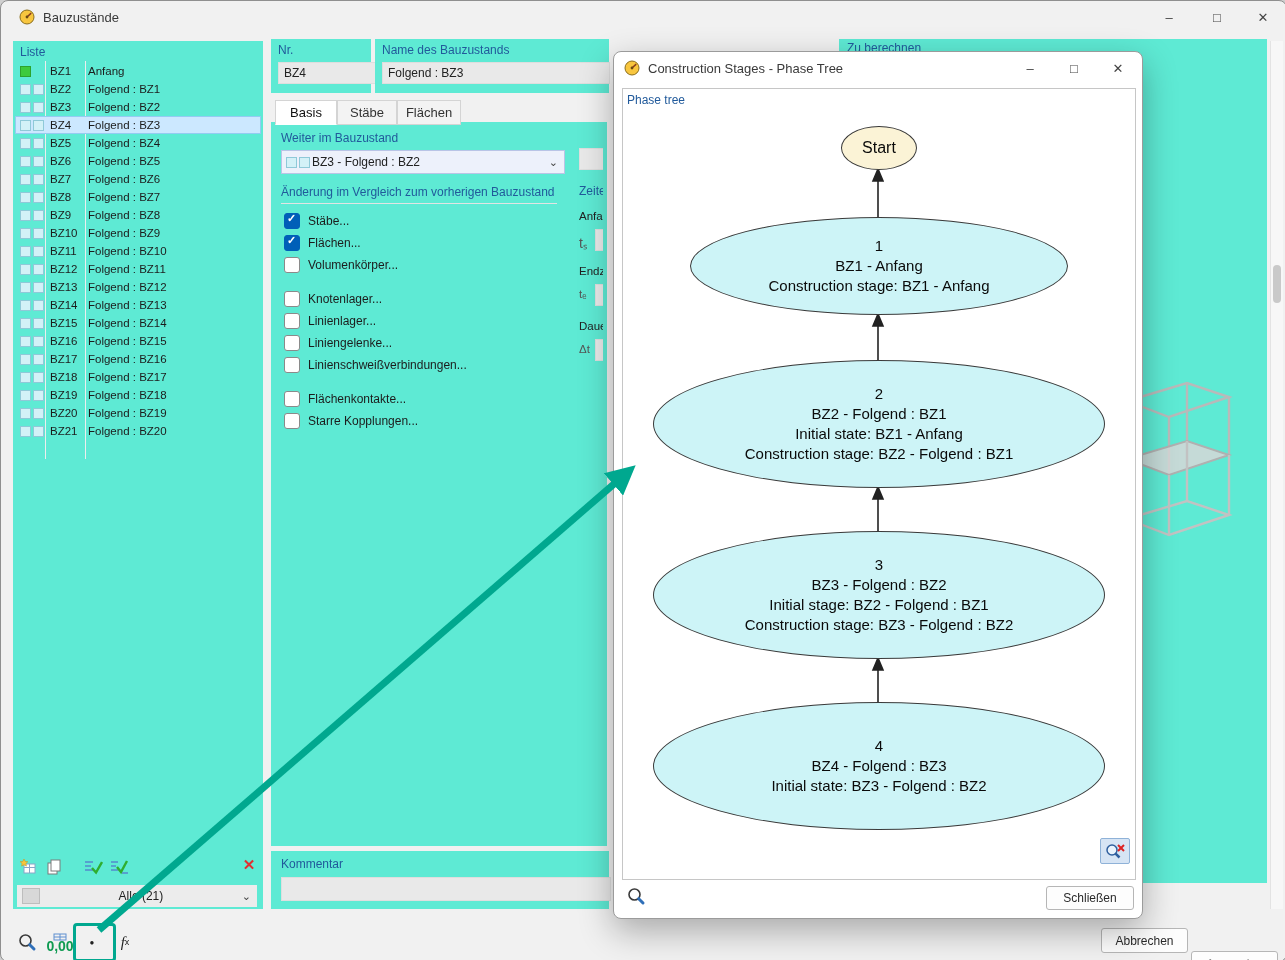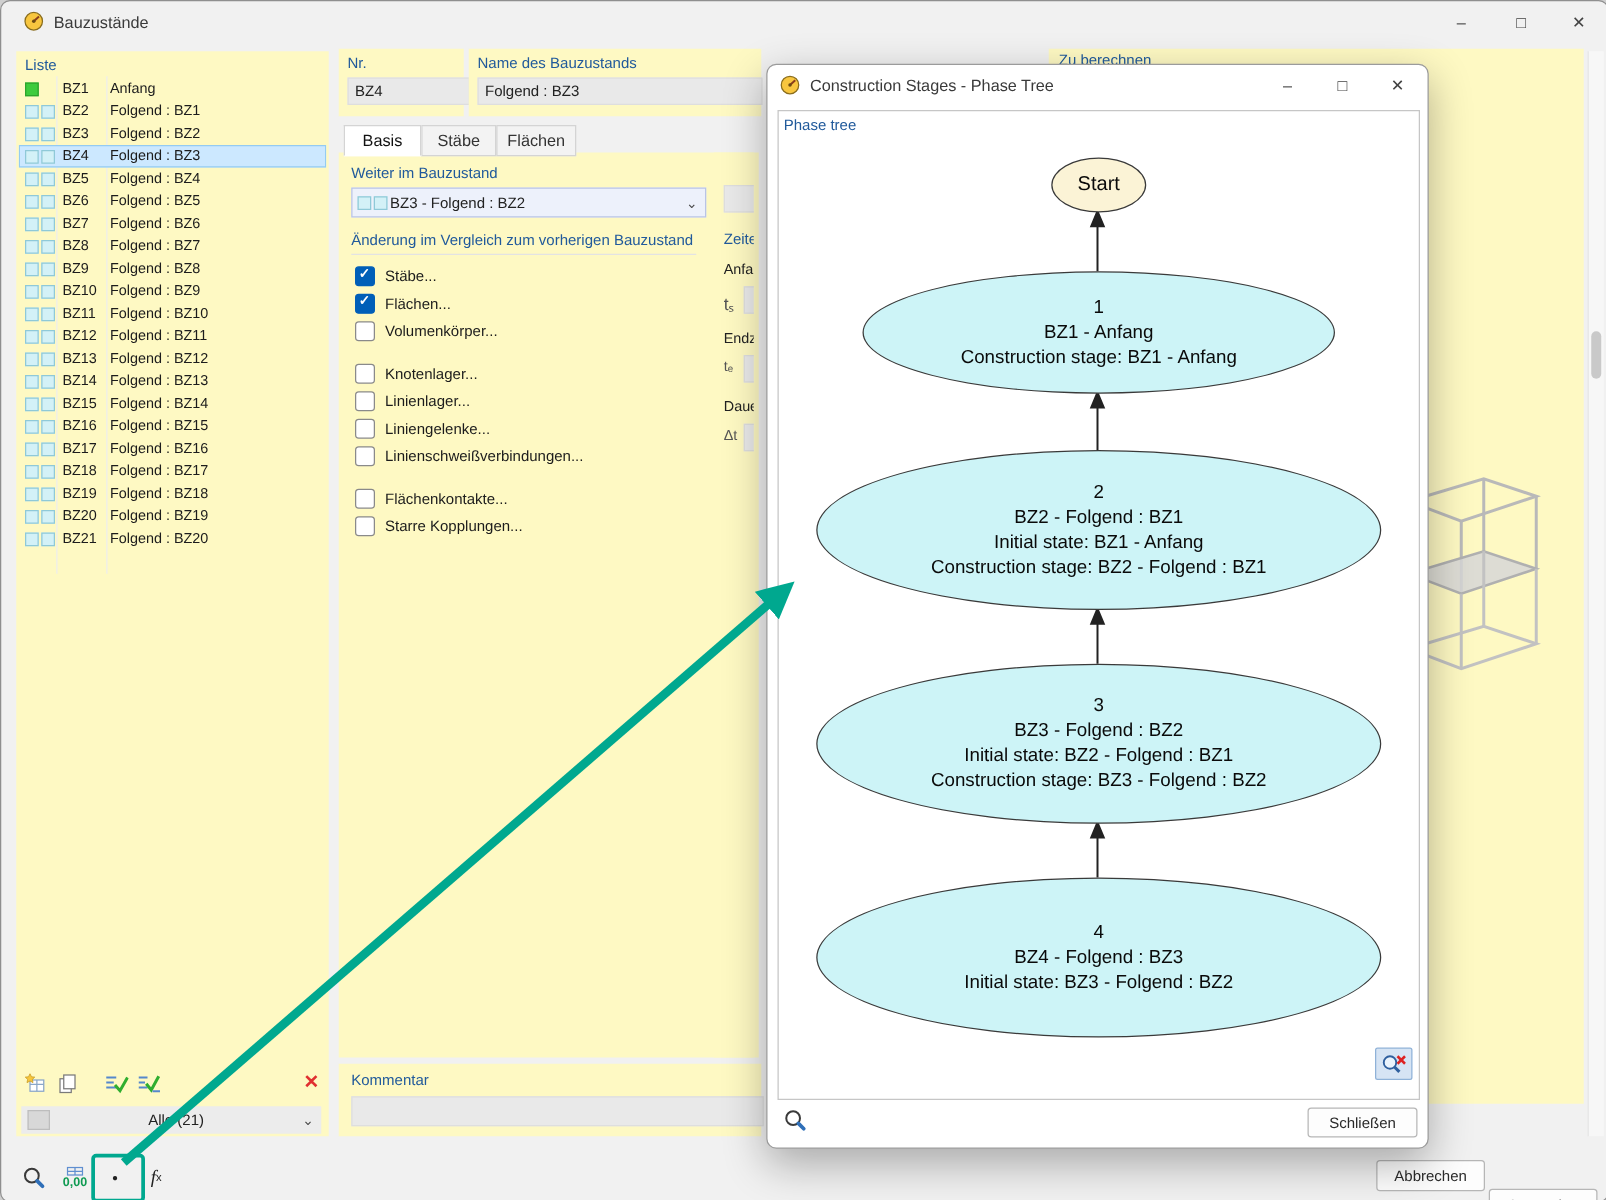--- a/index.html
+++ b/index.html
@@ -1,18 +1,18 @@
 <!DOCTYPE html>
 <html><head>
 <meta charset="utf-8">
 <style>
   html,body{margin:0;padding:0;background:#cfcfcf;font-family:"Liberation Sans",sans-serif;}
   .screen{position:relative;width:1285px;height:960px;overflow:hidden;background:#f1f1f1;border:1px solid #8f8f8f;border-radius:8px;}
   .abs{position:absolute;}
-  .white{background:#fef9c3;}
+  .white{background:#5eead4;}
   .lbl{font-size:12px;color:#215a9b;white-space:nowrap;}
   .txt{font-size:12px;color:#222;white-space:nowrap;}
   .input{background:#e9e9e9;border:1px solid #dedede;font-size:12px;color:#222;display:flex;align-items:center;padding:0 5px;white-space:nowrap;overflow:hidden;}
   .titlebar{position:absolute;left:0;top:0;right:0;height:32px;display:flex;align-items:center;}
   .win-title{font-size:13px;color:#3a3a3a;margin-left:8px;white-space:nowrap;}
   .wbtn{position:absolute;top:1px;width:44px;height:30px;display:flex;align-items:center;justify-content:center;font-size:13px;color:#444;}
   .list-row{display:flex;align-items:center;height:18px;font-size:11.5px;color:#1c1c1c;}
   .list-row.selected{background:#cce8ff;box-shadow:inset 0 0 0 1px #94cbf2;}
   .sqs{display:flex;gap:2px;width:30px;padding-left:5px;align-items:center;flex:0 0 auto;}
   .sq{width:9px;height:9px;background:#d3f1f7;border:1px solid #8fc9d8;display:inline-block;}
@@ -381,21 +381,21 @@
           <circle cx="8.5" cy="8.5" r="5.5" fill="none" stroke="#3a3a3a" stroke-width="1.6"></circle>
           <line x1="12.7" y1="12.7" x2="17" y2="17" stroke="#2f6fb8" stroke-width="3" stroke-linecap="round"></line>
         </svg>
     </span>
     <span class="abs tool" style="left:44px;top:928px;width:30px;height:26px;flex-direction:column;">
       <svg width="14" height="8" viewBox="0 0 14 8">
           <rect x="1" y="1" width="12" height="6" fill="none" stroke="#5f8fd0"></rect>
           <line x1="1" y1="4" x2="13" y2="4" stroke="#5f8fd0"></line>
           <line x1="7" y1="1" x2="7" y2="7" stroke="#5f8fd0"></line>
         </svg>
-      <span style="font-size:10px;color:#0f9a52;font-weight:bold;line-height:11px;">0,00</span>
+      <span style="font-size:14px;color:#0f9a52;font-weight:bold;line-height:11px;">0,00</span>
     </span>
     <span class="abs tool" style="left:79px;top:930px;width:24px;height:22px;font-size:8px;color:#222;">●</span>
     <span class="abs tool" style="left:110px;top:929px;width:28px;height:24px;">
       <span style="font-family:'Liberation Serif',serif;font-style:italic;font-size:15px;color:#222;">f</span>
         <sub style="font-size:9px;color:#222;">x</sub>
     </span>
 
     <div class="btn" style="left:1012px;top:968px;width:80px;">OK</div>
     <div class="btn" style="left:1100px;top:927px;width:85px;">Abbrechen</div>
     <div class="btn" style="left:1190px;top:950px;width:85px;color:#8a8a8a;">Anwenden</div>
@@ -442,21 +442,21 @@
       </div>
       <div class="node" style="left:30px;top:271px;width:450px;height:126px;">
         <div class="node-line">2</div>
         <div class="node-line">BZ2 - Folgend : BZ1</div>
         <div class="node-line">Initial state: BZ1 - Anfang</div>
         <div class="node-line">Construction stage: BZ2 - Folgend : BZ1</div>
       </div>
       <div class="node" style="left:30px;top:442px;width:450px;height:126px;">
         <div class="node-line">3</div>
         <div class="node-line">BZ3 - Folgend : BZ2</div>
-        <div class="node-line">Initial state: BZ2 - Folgend : BZ1</div>
+        <div class="node-line">Initial stage: BZ2 - Folgend : BZ1</div>
         <div class="node-line">Construction stage: BZ3 - Folgend : BZ2</div>
       </div>
       <div class="node" style="left:30px;top:613px;width:450px;height:126px;">
         <div class="node-line">4</div>
         <div class="node-line">BZ4 - Folgend : BZ3</div>
         <div class="node-line">Initial state: BZ3 - Folgend : BZ2</div>
       </div>
 
       <span class="abs tool" style="left:477px;top:749px;width:28px;height:24px;background:#d6e4f4;border:1px solid #8fb2d8;border-radius:2px;">
         <svg width="22" height="18" viewBox="0 0 22 18">

